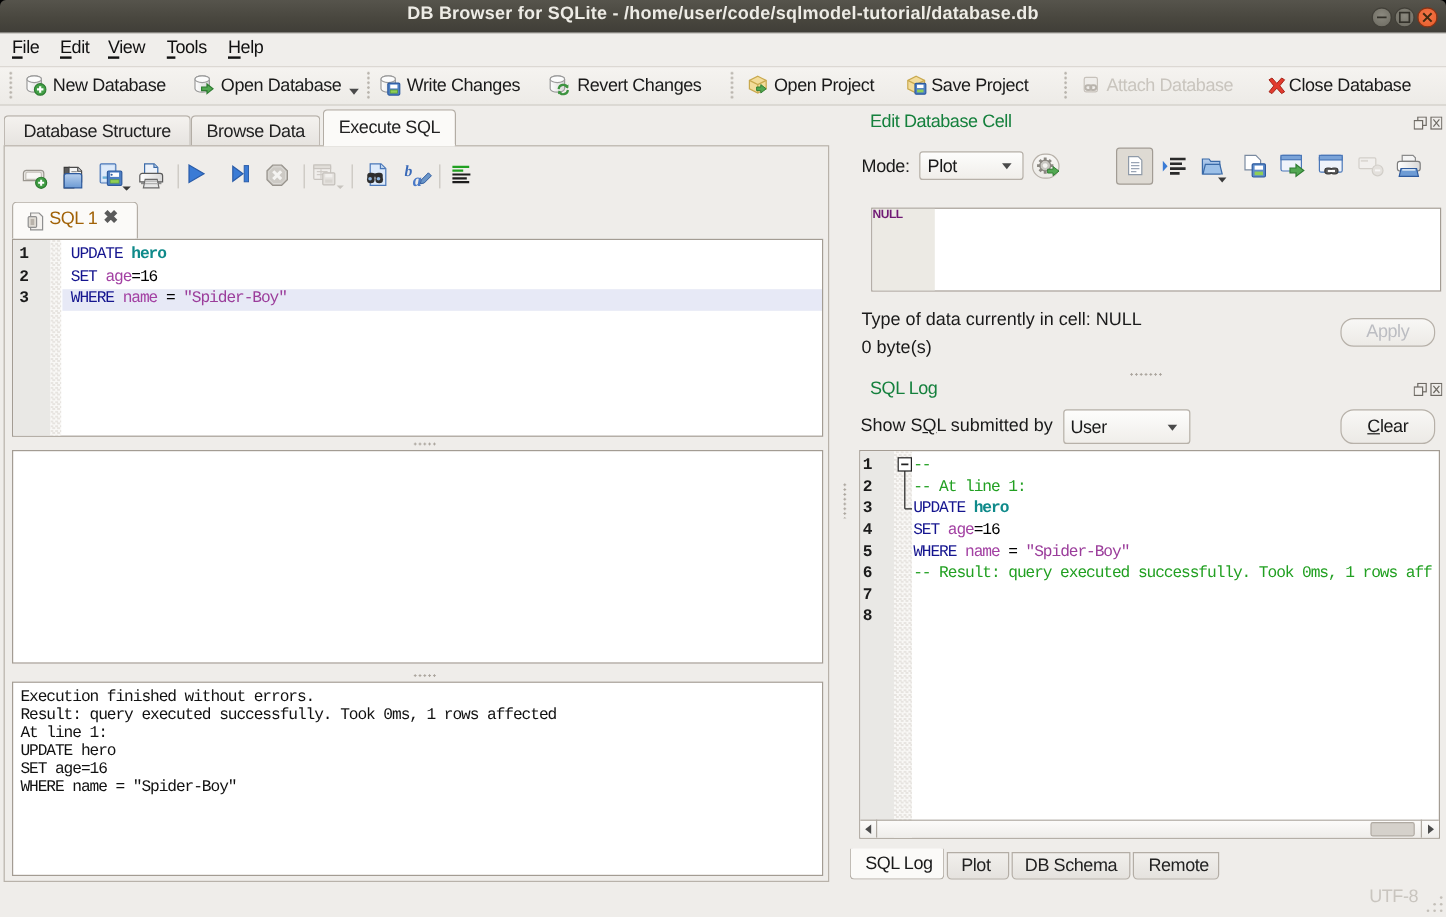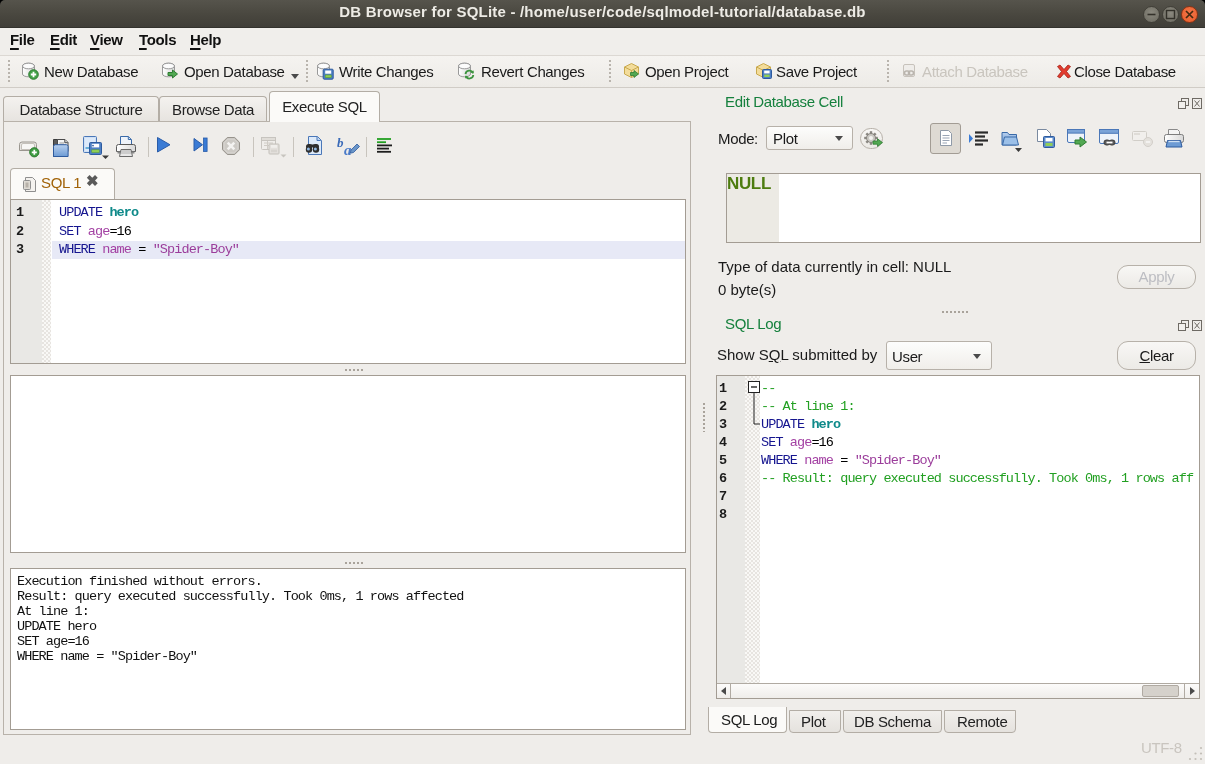--- a/index.html
+++ b/index.html
@@ -13,21 +13,21 @@
   #titlebar { left:0; top:0; width:1205px; height:28px;
     background:linear-gradient(#56544c,#49473f 55%,#403e38);
     border-radius:5px 5px 0 0; border-bottom:1px solid #33322d; }
   #titletext { width:100%; text-align:center; top:3px; color:#edebe5; font-weight:bold;
     font-size:15px; letter-spacing:0.2px; }
   .winbtn { top:6px; width:17px; height:17px; border-radius:50%; }
   .winbtn svg { position:absolute; left:0; top:0; }
 
   
   #menubar { left:0; top:28px; width:1205px; height:27px; background:#f0eeeb; }
-  .menuitem { top:31px; font-size:15px; color:#111;font-weight:bold; }
+  .menuitem { top:31px; font-size:15px; color:#111; }
   .menuitem u, .mnem { text-decoration:underline; text-underline-offset:2.5px; text-decoration-thickness:1.6px; }
 
   
   #toolbar { left:0; top:55px; width:1205px; height:33px;
     background:linear-gradient(#f5f3f0,#edebe7);
     border-top:1px solid #dcd8d3; border-bottom:1px solid #d0ccc6; }
   .tbtext { top:63px; font-size:15px; color:#1a1a1a; }
   .tbtext.dis { color:#c9c5be; }
   .tbsep { top:59px; width:4px; height:24px;
     background-image:radial-gradient(circle, #b9b4ad 1px, transparent 1.2px);
@@ -404,21 +404,21 @@
     <span style="position:absolute; left:237px; top:6px;"><svg width="24" height="22" viewBox="0 0 24 22">
         <path d="M6.5 1.5 h9 l2 2 v3 h-11 z" fill="#f4f4f4" stroke="#8a8a8a"></path>
         <rect x="2.5" y="6.5" width="19" height="8" rx="2" fill="url(#cylg)" stroke="#7d7d7d"></rect>
         <path d="M5.5 12.5 h13 l1.5 6.5 H4 z" fill="#6d9bd4" stroke="#2d5a9e"></path>
         <path d="M6.5 13.5 h11" stroke="#cfe0f2" stroke-width="1.4"></path>
       </svg></span>
   </div>
 
 <div class="whitebox abs" style="left:726px; top:173px; width:475px; height:70px;"></div>
 <div class="abs" style="left:727px; top:174px; width:52px; height:68px; background:#eceae4;"></div>
-<div class="abs" style="left:727px; top:174px; font-size:17px; font-weight:bold; color:#4d7c0f;">NULL</div>
+<div class="abs" style="left:727px; top:174px; font-size:10px; font-weight:bold; color:#701a75;">NULL</div>
 
 <div class="abs" style="left:718px; top:258px; font-size:15px; color:#1a1a1a; letter-spacing:0;">Type of data currently in cell: NULL</div>
 <div class="abs" style="left:718px; top:281px; font-size:15px; color:#1a1a1a; letter-spacing:0;">0 byte(s)</div>
 <div class="btn abs" style="left:1117px; top:265px; width:79px; height:24px; text-align:center;">
   <span style="position:relative; top:2px; font-size:15px; color:#bcbdc2;">Apply</span></div>
 
 <div class="abs" style="left:702px; top:402px; width:4px; height:30px; background-image:radial-gradient(circle,#a9a39b 0.9px, transparent 1.1px); background-size:4px 4px;"></div>
 
 <div class="splitdots abs" style="left:941px; top:310px; width:28px; height:4px;"></div>
 

